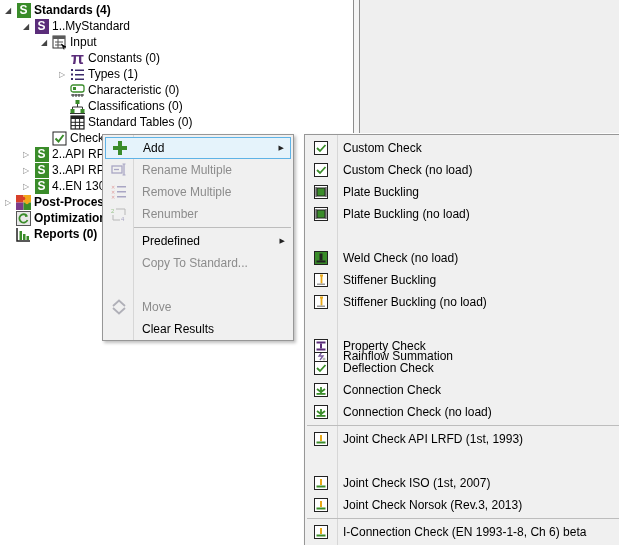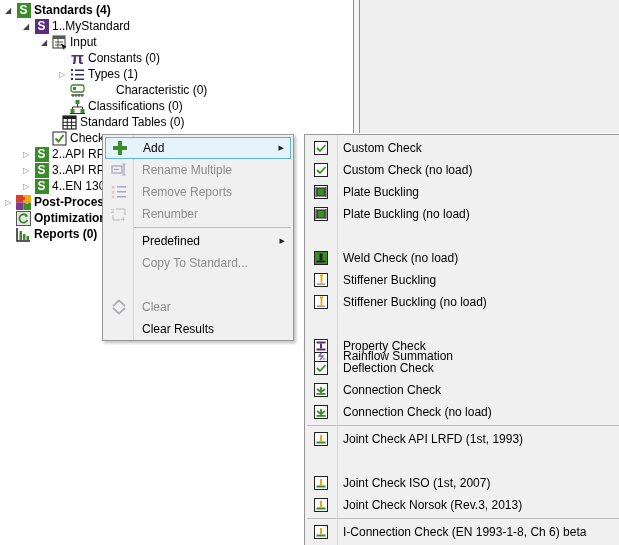--- a/index.html
+++ b/index.html
@@ -99,21 +99,21 @@
           <rect x="1" y="6.5" width="2" height="2" fill="#3b2a6b"></rect>
           <rect x="1" y="11" width="2" height="2" fill="#3b2a6b"></rect>
           <rect x="5" y="2.5" width="9" height="1.5" fill="#3b2a6b"></rect>
           <rect x="5" y="7" width="9" height="1.5" fill="#3b2a6b"></rect>
           <rect x="5" y="11.5" width="9" height="1.5" fill="#3b2a6b"></rect>
         </svg>
     </span>
     <span class="lbl">Types (1)</span>
   </div>
 
-  <div class="node" style="left:70px;top:82px;gap:28px;">
+  <div class="node" style="left:70px;top:82px;">
     <span class="ico">
       <svg width="15" height="15" viewBox="0 0 15 15">
           <rect x="1" y="2" width="13" height="7" rx="2" fill="#fff" stroke="#3a8c2a" stroke-width="1.3"></rect>
           <rect x="3" y="4" width="3" height="3" fill="#3a8c2a"></rect>
           <line x1="1" y1="12" x2="14" y2="12" stroke="#333"></line>
           <line x1="3" y1="11" x2="3" y2="14" stroke="#333"></line>
           <line x1="6" y1="11" x2="6" y2="14" stroke="#333"></line>
           <line x1="9" y1="11" x2="9" y2="14" stroke="#333"></line>
           <line x1="12" y1="11" x2="12" y2="14" stroke="#333"></line>
         </svg>
@@ -130,21 +130,21 @@
           <line x1="2.5" y1="8" x2="2.5" y2="10" stroke="#333"></line>
           <line x1="12.5" y1="8" x2="12.5" y2="10" stroke="#333"></line>
           <rect x="0.5" y="10" width="4" height="4" fill="#3a8c2a"></rect>
           <rect x="10.5" y="10" width="4" height="4" fill="#3a8c2a"></rect>
           <line x1="0" y1="14.5" x2="15" y2="14.5" stroke="#333"></line>
         </svg>
     </span>
     <span class="lbl">Classifications (0)</span>
   </div>
 
-  <div class="node" style="left:62px;top:114px;">
+  <div class="node" style="left:70px;top:114px;">
     <span class="ico">
       <svg width="15" height="15" viewBox="0 0 15 15">
           <rect x="1" y="1" width="13" height="13" fill="#fff" stroke="#222" stroke-width="1.2"></rect>
           <rect x="1" y="1" width="13" height="3" fill="#222"></rect>
           <line x1="5.3" y1="1" x2="5.3" y2="14" stroke="#222"></line>
           <line x1="9.6" y1="1" x2="9.6" y2="14" stroke="#222"></line>
           <line x1="1" y1="7.3" x2="14" y2="7.3" stroke="#222"></line>
           <line x1="1" y1="10.6" x2="14" y2="10.6" stroke="#222"></line>
         </svg>
     </span>
@@ -260,21 +260,21 @@
     <span class="mi-ico">
       <svg width="16" height="16" viewBox="0 0 16 16">
           <text x="0" y="5" font-size="5" fill="#e0a0a0">✕</text>
           <text x="0" y="10" font-size="5" fill="#e0a0a0">✕</text>
           <text x="0" y="15" font-size="5" fill="#e0a0a0">✕</text>
           <rect x="6" y="2" width="9" height="1.5" fill="#a9a6c4"></rect>
           <rect x="6" y="7" width="9" height="1.5" fill="#a9a6c4"></rect>
           <rect x="6" y="12" width="9" height="1.5" fill="#a9a6c4"></rect>
         </svg>
     </span>
-    <span class="mi-lbl">Remove Reports</span>
+    <span class="mi-lbl">Remove Multiple</span>
   </div>
 
   <div class="mi disabled" style="top:68px;">
     <span class="mi-ico">
       <svg width="16" height="16" viewBox="0 0 16 16">
           <text x="0" y="7" font-size="6" fill="#9bc48f">2</text>
           <path d="M5 3 L14 3 L14 9" fill="none" stroke="#b8b8b8"></path>
           <path d="M2 9 L2 14 L9 14" fill="none" stroke="#b8b8b8"></path>
           <text x="10" y="15" font-size="6" fill="#a9a6c4">4</text>
         </svg>
@@ -294,21 +294,21 @@
   </div>
 
 
   <div class="mi disabled" style="top:161px;">
     <span class="mi-ico">
       <svg width="16" height="16" viewBox="0 0 16 16">
           <path d="M2 7 L8 1.5 L14 7" fill="none" stroke="#b0b0b8" stroke-width="1.8"></path>
           <path d="M2 9 L8 14.5 L14 9" fill="none" stroke="#b0b0b8" stroke-width="1.8"></path>
         </svg>
     </span>
-    <span class="mi-lbl">Clear</span>
+    <span class="mi-lbl">Move</span>
   </div>
 
   <div class="mi" style="top:183px;">
     <span class="mi-lbl">Clear Results</span>
   </div>
 </div>
 
 <div class="menu sub-menu">
   <div class="gutter"></div>
 

